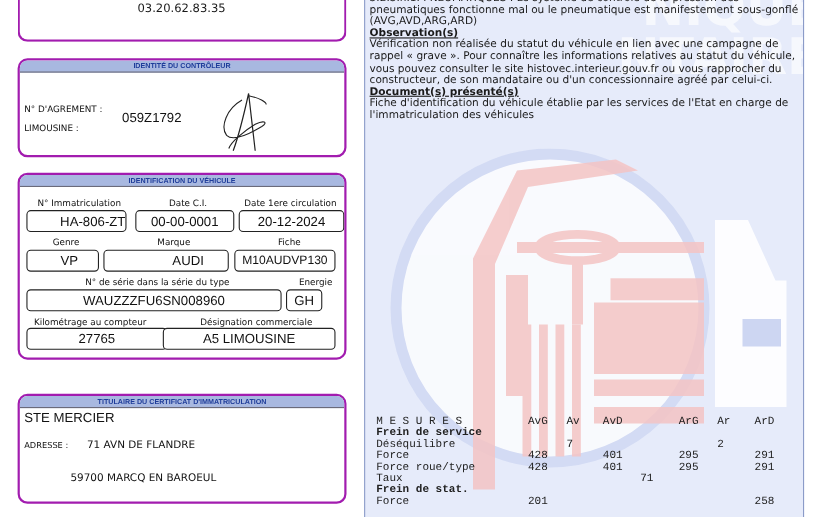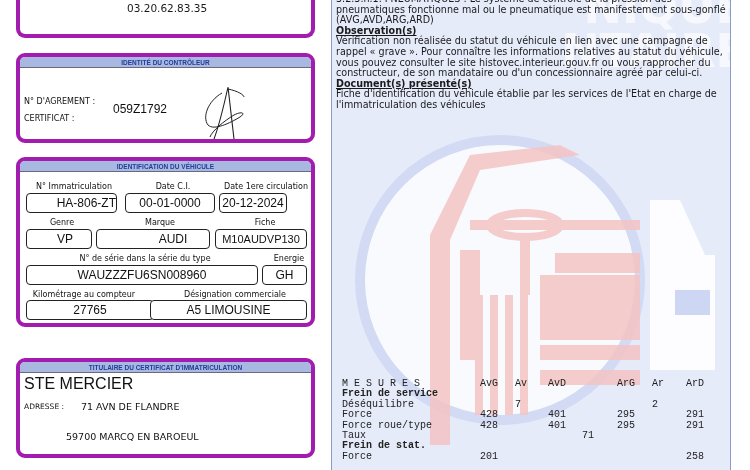--- a/index.html
+++ b/index.html
@@ -1,21 +1,21 @@
 <!DOCTYPE html>
 <html><head>
 <meta charset="utf-8">
 <style>
   * { box-sizing: border-box; margin: 0; padding: 0; }
   html, body { width: 750px; height: 470px; overflow: hidden; background: #ffffff; }
   body { position: relative; font-family: "DejaVu Sans", sans-serif; color: #111; }
 
   .box {
     position: absolute; left: 16px; width: 299px;
-    border: 4px solid #a21caf; border-radius: 9px; background: #fff; overflow: hidden;
+    border: 2px solid #a21caf; border-radius: 9px; background: #fff; overflow: hidden;
   }
   .box-head {
     height: 11px; background: #a8b8e0; border-bottom: 1px solid #6a6a7a;
     color: #1f3d9a; font-family: "Liberation Sans", sans-serif; font-weight: bold;
     font-size: 6.5px; text-align: center; line-height: 11px; text-transform: uppercase;
   }
 
   #box-centre { top: -12px; height: 50px; border-top: none; border-radius: 0 0 9px 9px; }
   #phone { position: absolute; left: 62px; top: 14px; font-size: 10.5px; color: #1a1a1a; margin-left: 45px; }
 
@@ -26,21 +26,21 @@
 
   #box-vehicule { top: 157px; height: 170px; }
   .fld-lbl { position: absolute; font-family: "DejaVu Sans", sans-serif; font-size: 8px; text-align: center; color: #111; }
   .fld {
     position: absolute; border: 1px solid #222; border-radius: 4px; background: #fff;
     font-family: "Liberation Sans", sans-serif; font-size: 12px; text-align: center;
     line-height: 18px; height: 20px; white-space: nowrap; overflow: hidden;
   }
 
   #box-titulaire { top: 358px; height: 100px; }
-  #tit-name { position: absolute; left: 4px; top: 13px; font-family: "Liberation Sans", sans-serif; font-size: 16px; }
+  #tit-name { position: absolute; left: 4px; top: 13px; font-family: "Liberation Sans", sans-serif; font-size: 12px; }
   #tit-adr-lbl { position: absolute; left: 4px; top: 40px; font-size: 7.5px; }
   #tit-adr1 { position: absolute; left: 61px; top: 39px; font-size: 9.5px; }
   #tit-adr2 { position: absolute; left: 46px; top: 69px; font-size: 9.5px; }
 
   #right-panel {
     position: absolute; left: 331px; top: -5px; width: 400px; height: 480px;
     background: #e6ebfa; border-left: 1px solid #8b9bc8; border-right: 1px solid #8b9bc8; overflow: hidden;
   }
   #watermark-text {
     position: absolute; left: 215px; top: -10px; width: 200px; font-family: "DejaVu Sans", sans-serif;
@@ -64,49 +64,49 @@
 <body>
 
 <div class="box" id="box-centre">
   <div id="phone">03.20.62.83.35</div>
 </div>
 
 <div class="box" id="box-controleur">
   <div class="box-head">IDENTITÉ DU CONTRÔLEUR</div>
   <div class="lbl-sm" style="left:4px;top:40px;">N° D'AGREMENT :</div>
   <div id="agrement-val">059Z1792</div>
-  <div class="lbl-sm" style="left:4px;top:57px;">CERTIFICAT :</div>
+  <div class="lbl-sm" style="left:4px;top:57px;">LIMOUSINE :</div>
   <svg id="signature-svg" width="50" height="58" viewBox="0 0 50 58">
     <path d="M14 56 C20 40, 24 22, 28 4 C30 20, 32 40, 34 56" fill="none" stroke="#222" stroke-width="1.1"></path>
     <path d="M28 6 C38 8, 44 12, 44 14" fill="none" stroke="#222" stroke-width="1"></path>
     <path d="M22 10 C8 18, 2 34, 8 42 C14 48, 30 40, 40 34 C46 30, 42 28, 34 32 C24 38, 12 48, 10 54" fill="none" stroke="#222" stroke-width="1"></path>
   </svg>
 </div>
 
 <div class="box" id="box-vehicule">
   <div class="box-head">IDENTIFICATION DU VÉHICULE</div>
 
   <div class="fld-lbl" style="left:8px;top:21px;width:92px;">N° Immatriculation</div>
   <div class="fld" style="left:6px;top:32px;width:91px;text-align:right;">HA-806-ZT</div>
   <div class="fld-lbl" style="left:112px;top:21px;width:82px;">Date C.I.</div>
-  <div class="fld" style="left:105px;top:32px;width:90px;">00-01-0000</div>
+  <div class="fld" style="left:105px;top:32px;width:90px;">00-00-0001</div>
   <div class="fld-lbl" style="left:196px;top:21px;width:100px;">Date 1ere circulation</div>
-  <div class="fld" style="left:199px;top:32px;width:68px;">20-12-2024</div>
+  <div class="fld" style="left:199px;top:32px;width:96px;">20-12-2024</div>
 
   <div class="fld-lbl" style="left:22px;top:57px;width:40px;">Genre</div>
   <div class="fld" style="left:6px;top:68px;width:66px;padding-left:12px;">VP</div>
   <div class="fld-lbl" style="left:110px;top:57px;width:60px;">Marque</div>
   <div class="fld" style="left:76px;top:68px;width:114px;padding-left:40px;">AUDI</div>
   <div class="fld-lbl" style="left:220px;top:57px;width:50px;">Fiche</div>
   <div class="fld" style="left:195px;top:68px;width:92px;font-size:11px;">M10AUDVP130</div>
 
   <div class="fld-lbl" style="left:20px;top:93px;width:210px;">N° de série dans la série du type</div>
   <div class="fld" style="left:6px;top:104px;width:232px;">WAUZZZFU6SN008960</div>
   <div class="fld-lbl" style="left:246px;top:93px;width:46px;">Energie</div>
-  <div class="fld" style="left:242px;top:104px;width:45px;">GH</div>
+  <div class="fld" style="left:242px;top:104px;width:33px;">GH</div>
 
   <div class="fld-lbl" style="left:4px;top:129px;width:120px;">Kilométrage au compteur</div>
   <div class="fld" style="left:6px;top:139px;width:128px;">27765</div>
   <div class="fld-lbl" style="left:150px;top:129px;width:130px;">Désignation commerciale</div>
   <div class="fld" style="left:130px;top:139px;width:157px;">A5 LIMOUSINE</div>
 </div>
 
 <div class="box" id="box-titulaire">
   <div class="box-head">TITULAIRE DU CERTIFICAT D'IMMATRICULATION</div>
   <div id="tit-name">STE MERCIER</div>

